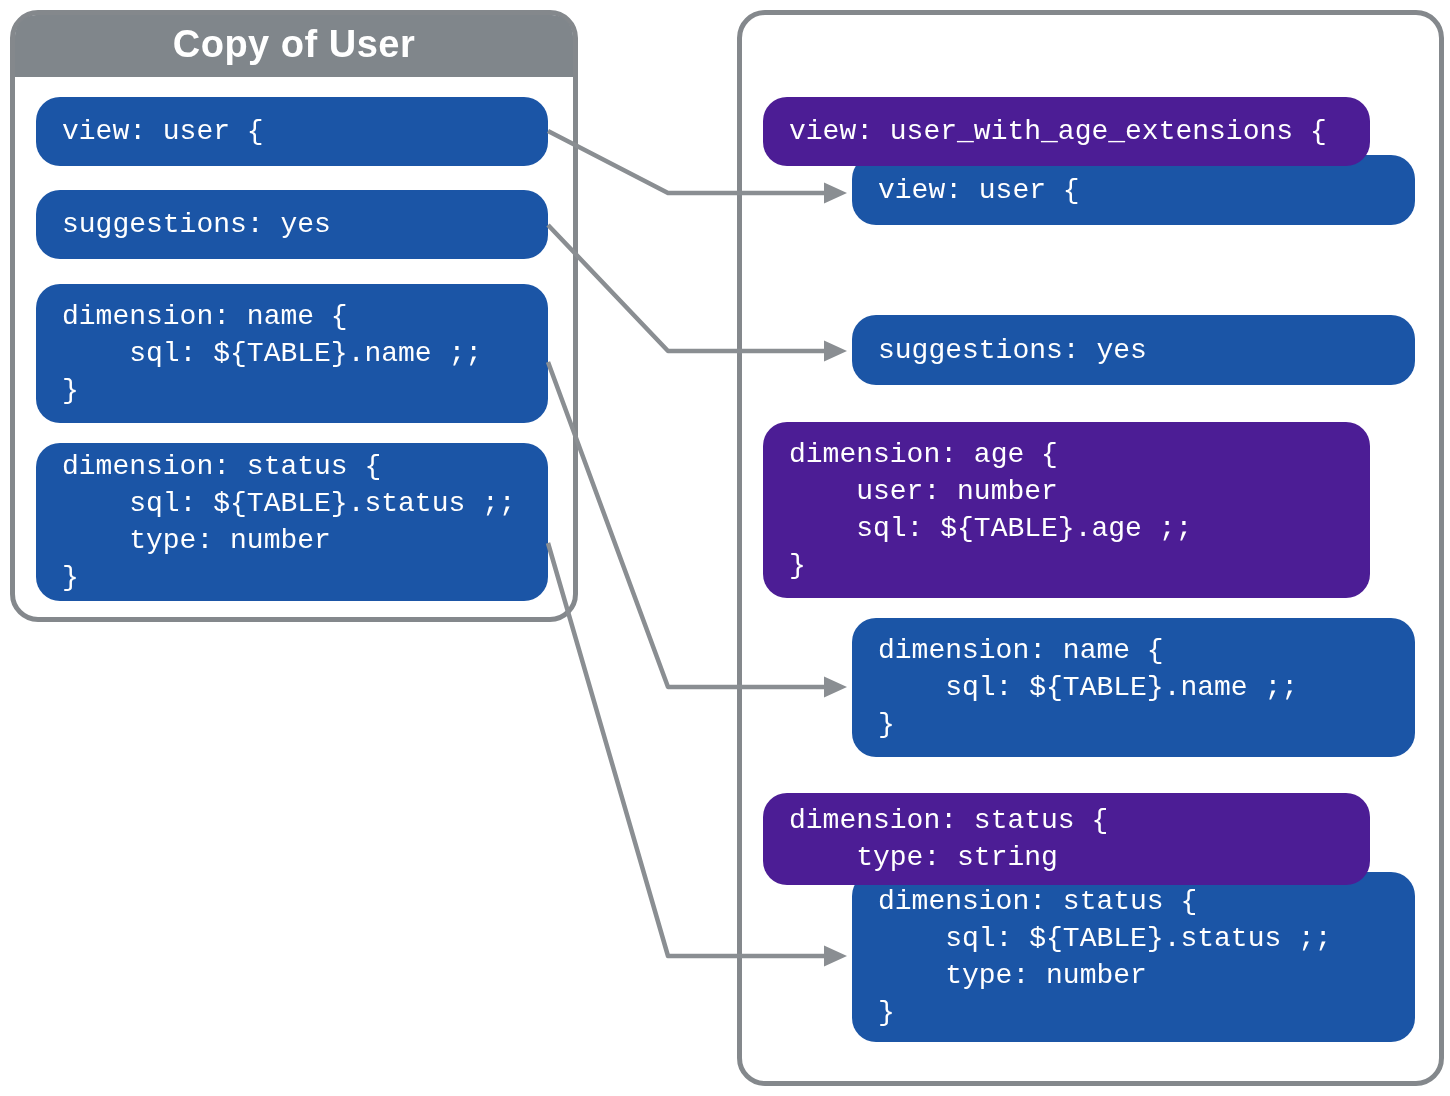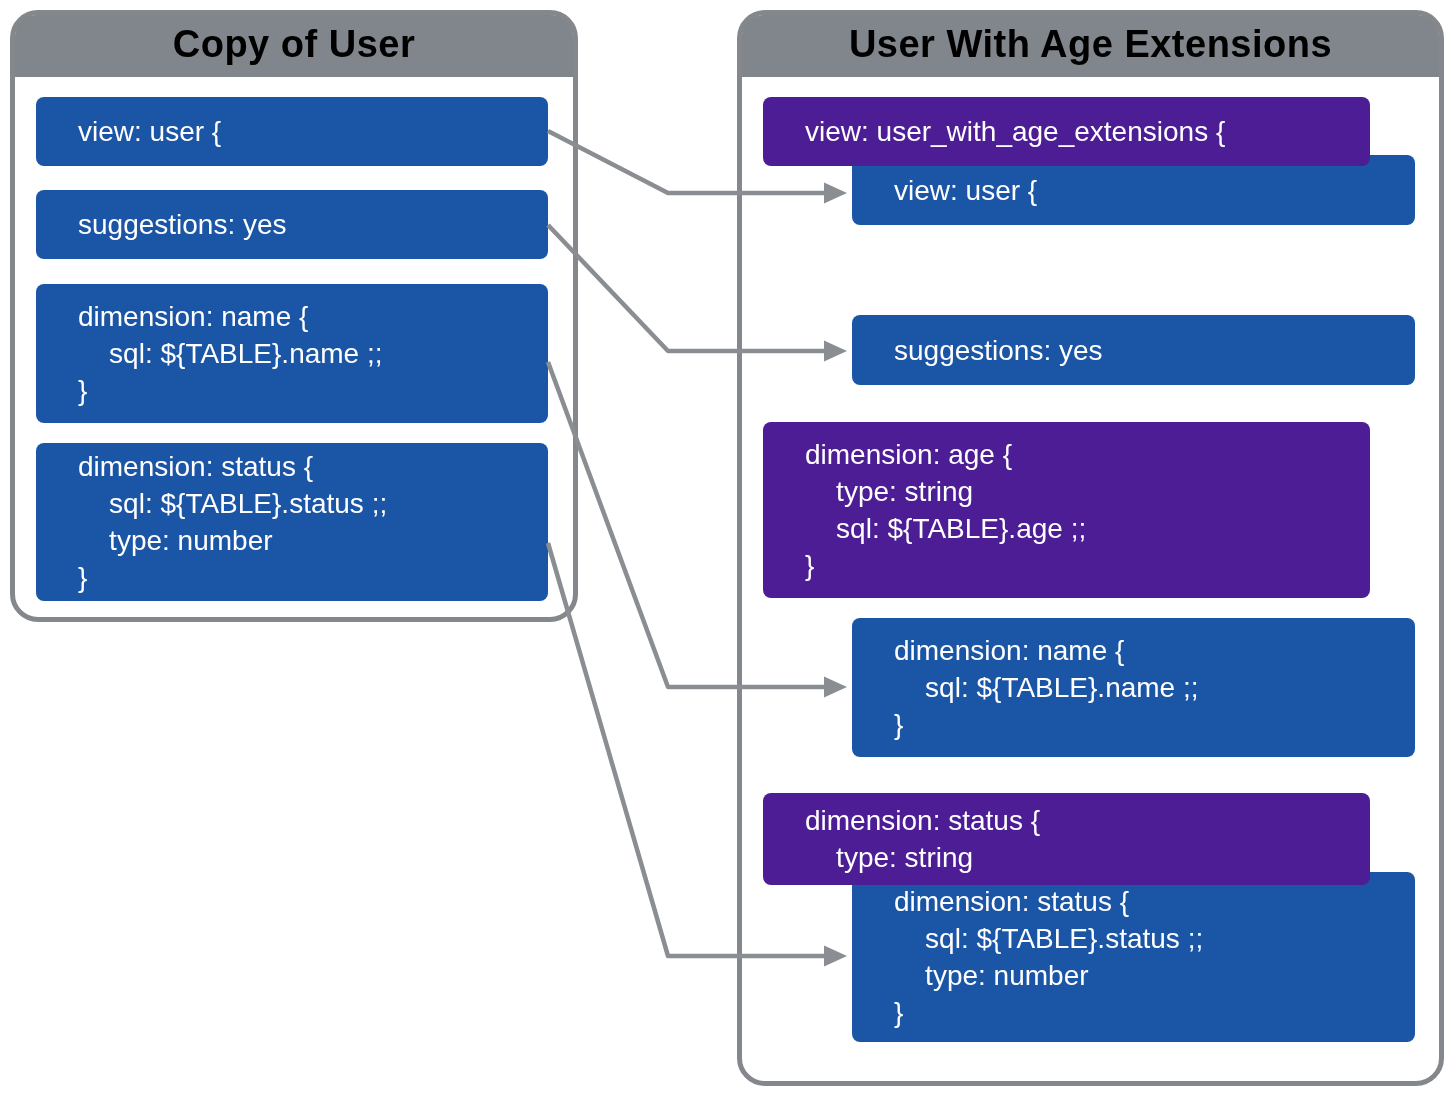--- a/index.html
+++ b/index.html
@@ -21,40 +21,40 @@
     position:absolute;
     top:0; left:0; right:0;
     height:62px;
     background:#80868B;
     border-radius:21px 21px 0 0;
     display:flex;
     align-items:center;
     justify-content:center;
   }
   .panel-title {
-    color:#000000;
+    color:#ffffff;
     font-size:38px;
     font-weight:600;
     letter-spacing:0.5px;
     line-height:1;
     padding-bottom:4px;
   }
   .code {
     position:absolute;
     box-sizing:border-box;
-    border-radius:8px;
+    border-radius:24px;
     color:#ffffff;
-    font-family:Liberation Sans, sans-serif;
+    font-family:Liberation Mono, monospace;
     font-size:28px;
     line-height:37px;
     white-space:pre;
     display:flex;
     flex-direction:column;
     justify-content:center;
-    padding-left:42px;
+    padding-left:26px;
     overflow:hidden;
   }
   .code.dark  { background:#1B55A6; z-index:1; }
   .code.light { background:#4c1d95; z-index:2; }
   .connectors {
     position:absolute;
     left:0; top:0;
     width:1450px; height:1096px;
     z-index:5;
     pointer-events:none;
@@ -82,31 +82,28 @@
     <div class="code dark" style="left:21px; top:269px; width:512px; height:139px;">dimension: name {
     sql: ${TABLE}.name ;;
 }</div>
     <div class="code dark" style="left:21px; top:428px; width:512px; height:158px;">dimension: status {
     sql: ${TABLE}.status ;;
     type: number
 }</div>
   </section>
 
   <section class="panel" style="left:737px; top:10px; width:707px; height:1076px;">
-    <header class="panel-header">
-      <span class="panel-title">User With Age Extensions</span>
-    </header>
 
     <div class="code dark" style="left:110px; top:140px; width:563px; height:70px;">view: user {</div>
     <div class="code light" style="left:21px; top:82px; width:607px; height:69px;">view: user_with_age_extensions {</div>
 
     <div class="code dark" style="left:110px; top:300px; width:563px; height:70px;">suggestions: yes</div>
 
     <div class="code light" style="left:21px; top:407px; width:607px; height:176px;">dimension: age {
-    type: string
+    user: number
     sql: ${TABLE}.age ;;
 }</div>
 
     <div class="code dark" style="left:110px; top:603px; width:563px; height:139px;">dimension: name {
     sql: ${TABLE}.name ;;
 }</div>
 
     <div class="code dark" style="left:110px; top:857px; width:563px; height:170px;">dimension: status {
     sql: ${TABLE}.status ;;
     type: number

